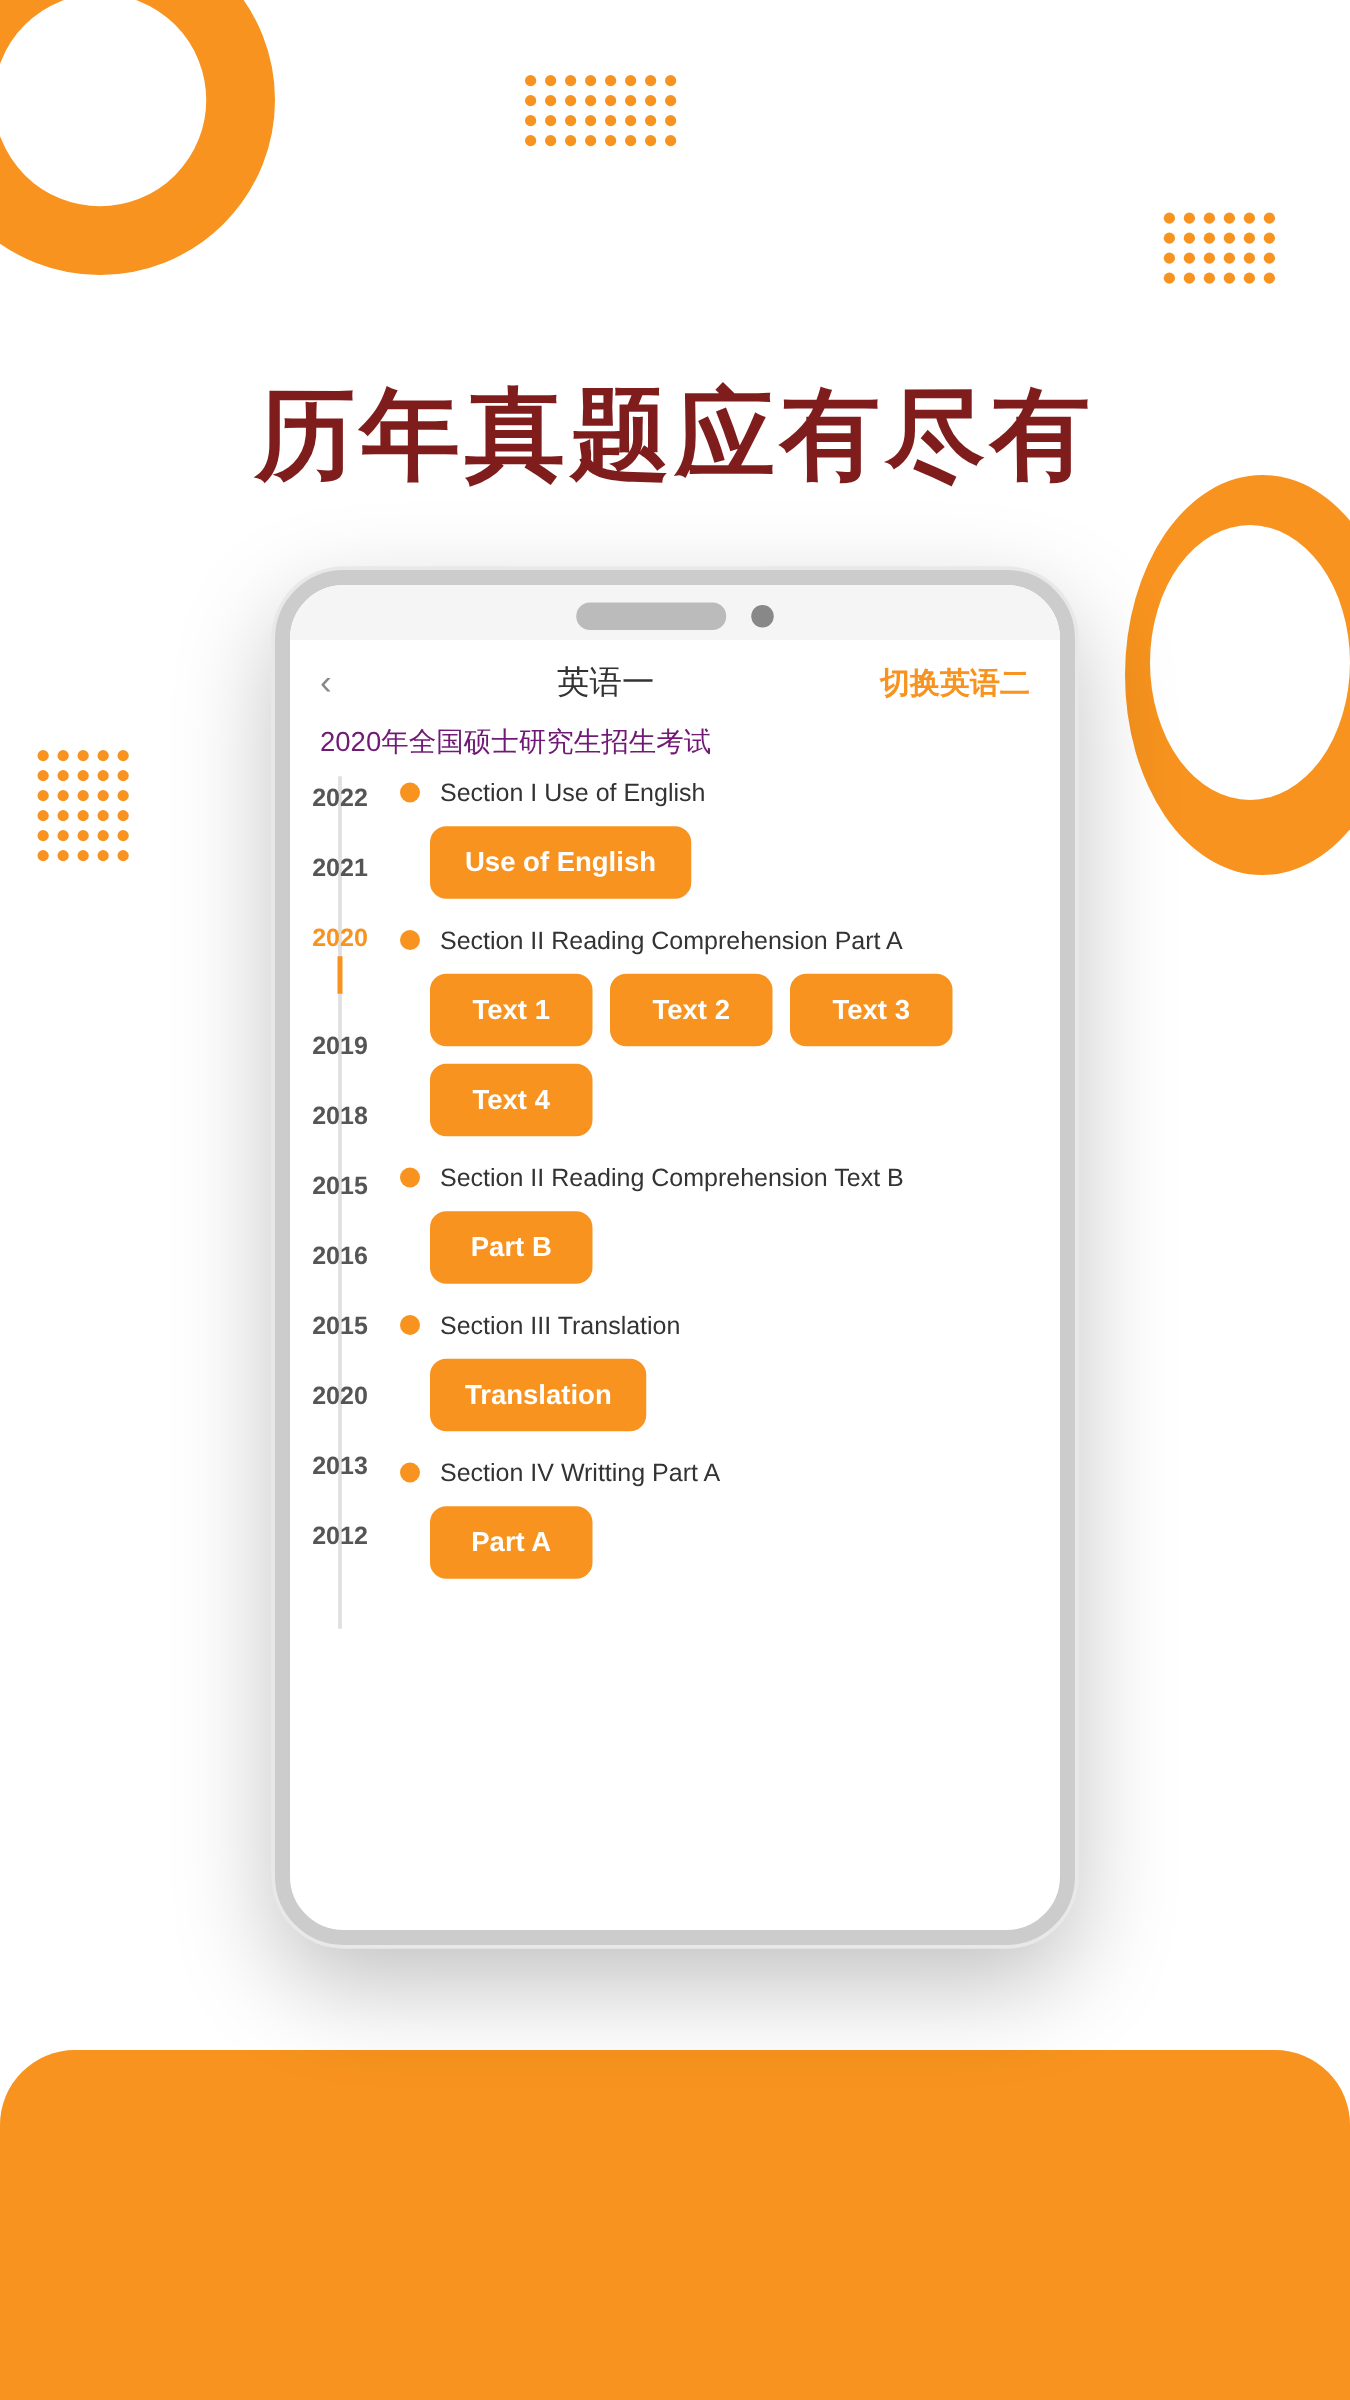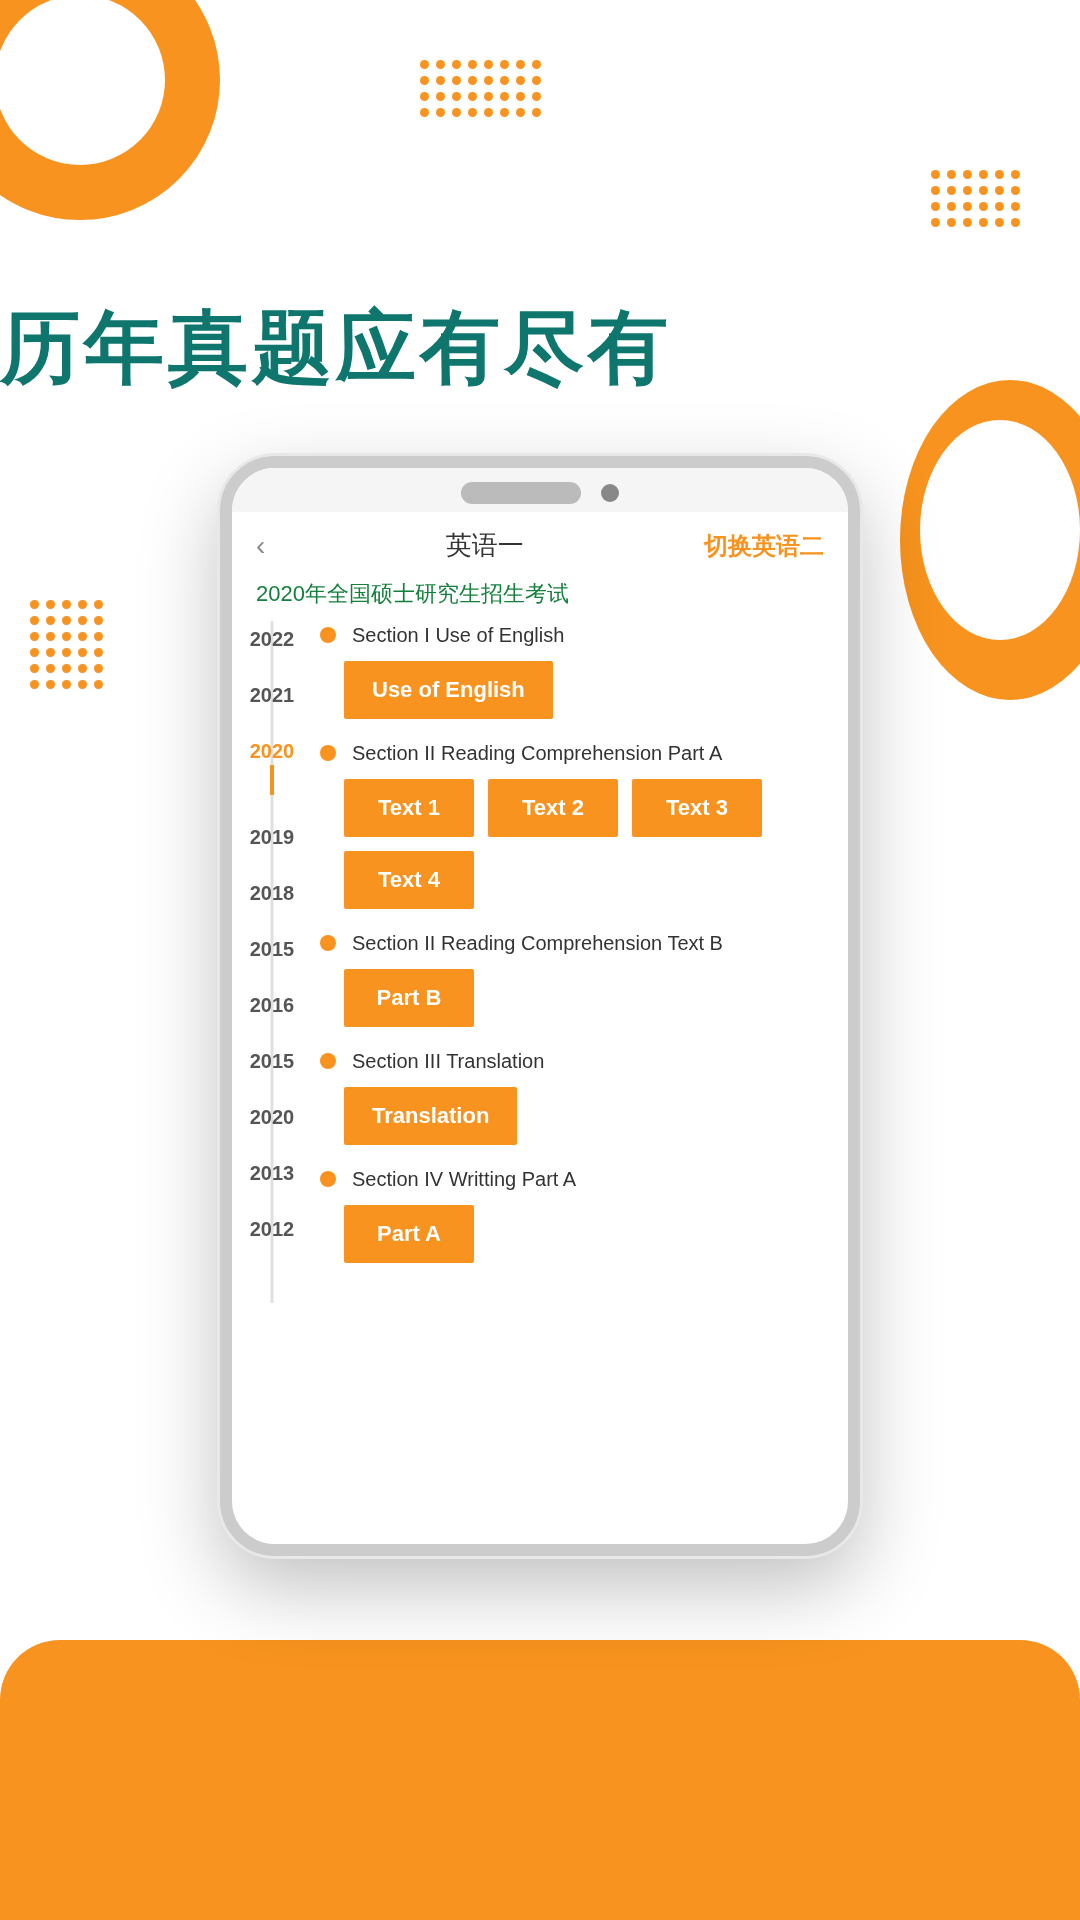--- a/index.html
+++ b/index.html
@@ -40,25 +40,25 @@
       position: absolute;
       top: 600px;
       left: 30px;
       z-index: 0;
     }
 
     
     .hero-title {
       position: relative;
       z-index: 2;
-      text-align: left;
+      text-align: center;
       padding-top: 300px;
       font-size: 80px;
       font-weight: 900;
-      color: #0f766e;
+      color: #7f1d1d;
       letter-spacing: 4px;
       line-height: 1.2;
     }
 
     
     .phone-wrapper {
       position: relative;
       z-index: 2;
       display: flex;
       justify-content: center;
@@ -123,21 +123,21 @@
     }
     .nav-switch {
       font-size: 24px;
       color: #f7931e;
       font-weight: 700;
     }
 
     .exam-title-bar {
       padding: 8px 24px 12px;
       font-size: 22px;
-      color: #15803d;
+      color: #701a75;
       font-weight: 500;
     }
 
     
     .timeline-content {
       display: flex;
       padding: 0 0 0 0;
     }
 
     .year-sidebar {
@@ -218,21 +218,21 @@
       gap: 14px;
       flex-wrap: wrap;
       padding-left: 24px;
       margin-bottom: 8px;
     }
 
     .orange-btn {
       background: #f7931e;
       color: #fff;
       border: none;
-      border-radius: 2px;
+      border-radius: 13px;
       padding: 16px 28px;
       font-size: 22px;
       font-weight: 700;
       cursor: pointer;
       min-width: 130px;
       text-align: center;
     }
 
     
     .dot-grid-render {

